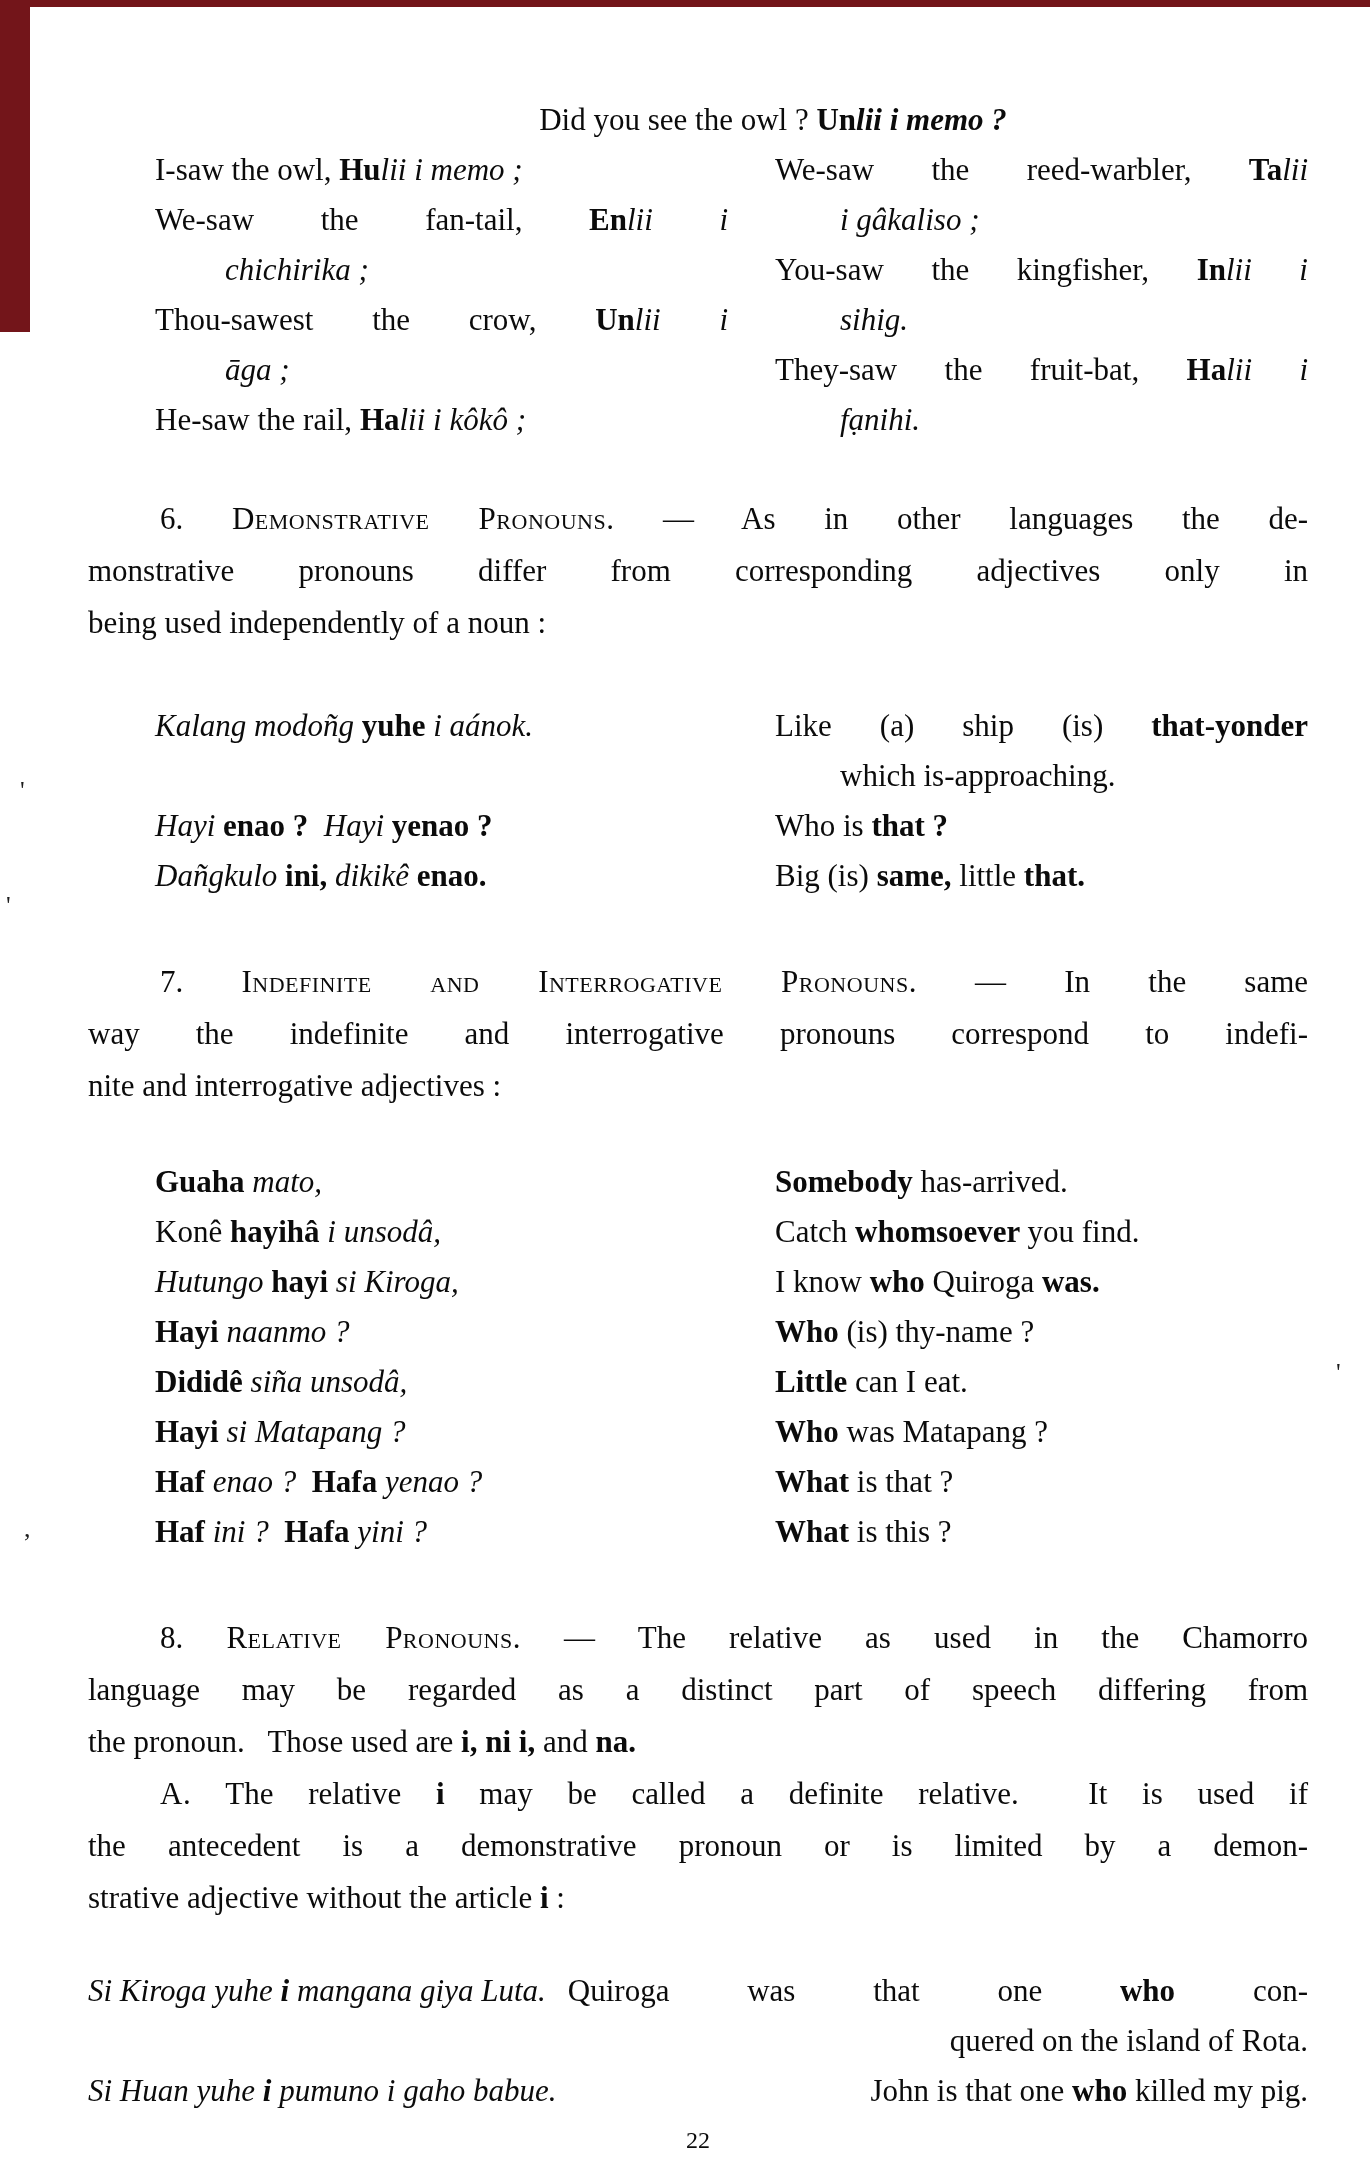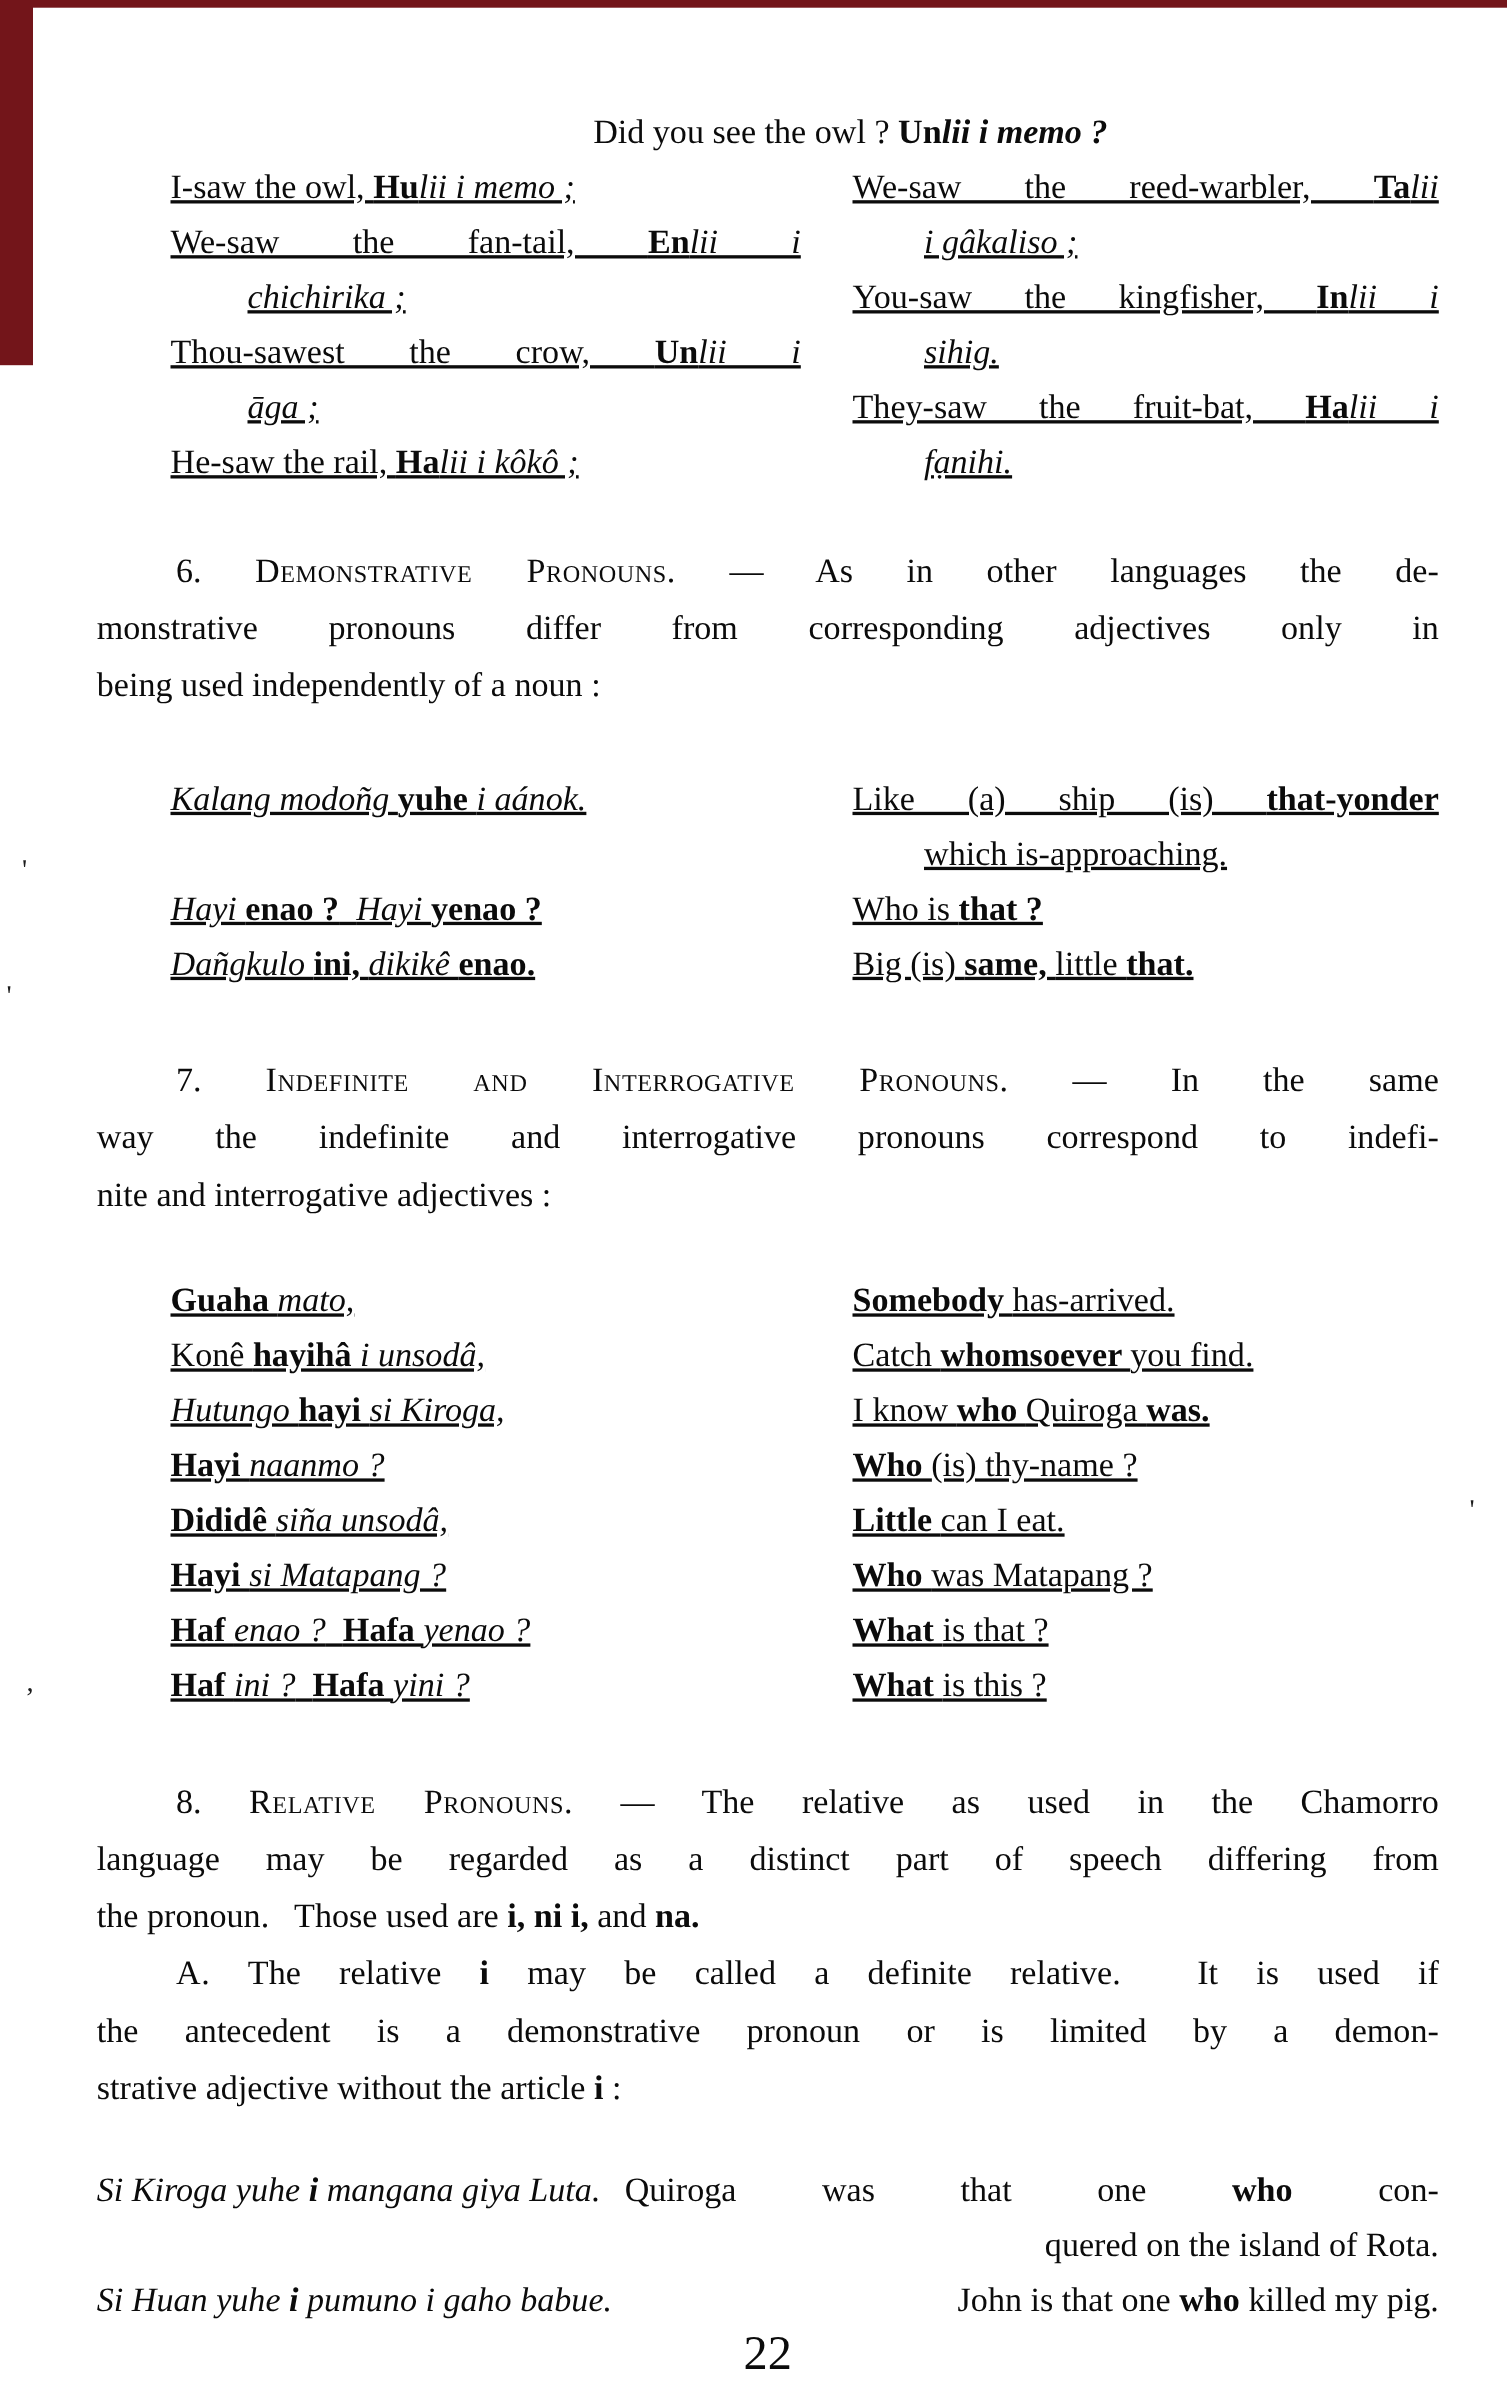--- a/index.html
+++ b/index.html
@@ -36,40 +36,40 @@
   .s-i{font-style:italic;}
   .s-bi{font-style:italic;font-weight:700;}
   .s-sc{font-variant:small-caps;letter-spacing:.5px;}
   
   .header-line{
     height:50px;line-height:50px;text-align:center;
     margin-left:150px;  
     white-space:nowrap;
   }
   
-  .cols{display:flex;text-decoration:underline;}
+  .cols{display:flex;}
   .col-l{width:640px;padding-left:67px;box-sizing:border-box;flex:0 0 auto;}
   .col-r{flex:1 1 auto;margin-left:47px;}
   .col-r .line.ind{padding-left:65px;}
   
   .para{margin:0;}
   
   .gap-a{margin-top:48px;}
   .gap-b{margin-top:52px;}
   .gap-c{margin-top:55px;}
   .gap-d{margin-top:45px;}
   .gap-e{margin-top:55px;}
   .gap-f{margin-top:42px;}
   
   .bot-row{display:flex;height:50px;line-height:50px;}
   .bot-left{flex:0 0 auto;white-space:nowrap;}
   .bot-right-just{flex:1 1 auto;margin-left:22px;text-align:justify;text-align-last:justify;white-space:normal;}
   .bot-row-right{display:block;text-align:right;height:50px;line-height:50px;white-space:nowrap;}
   .bot-row-between{display:flex;justify-content:space-between;height:50px;line-height:50px;text-align:center;}
-  .page-number{height:40px;line-height:40px;text-align:center;margin-top:4px;font-size:44px;}
+  .page-number{height:40px;line-height:40px;text-align:center;margin-top:4px;font-size:24px;}
 </style>
 </head>
 <body>
 
 <div class="artifact artifact-top" style="background: rgb(115, 21, 26);"></div>
 <div class="artifact artifact-left" style="background: rgb(115, 21, 26);"></div>
 <div id="margin-marks">
     <span class="margin-mark" style="left: 20px; top: 778px;">'</span>
     <span class="margin-mark" style="left: 6px; top: 893px;">'</span>
     <span class="margin-mark" style="left: 24px; top: 1516px;">,</span>

